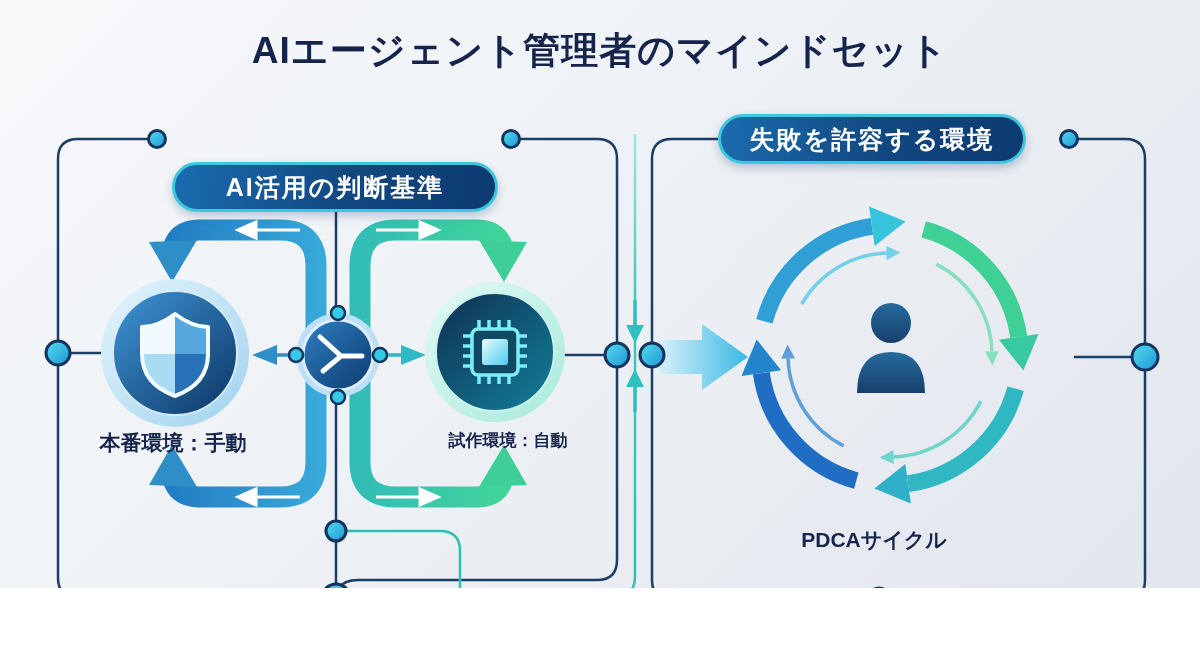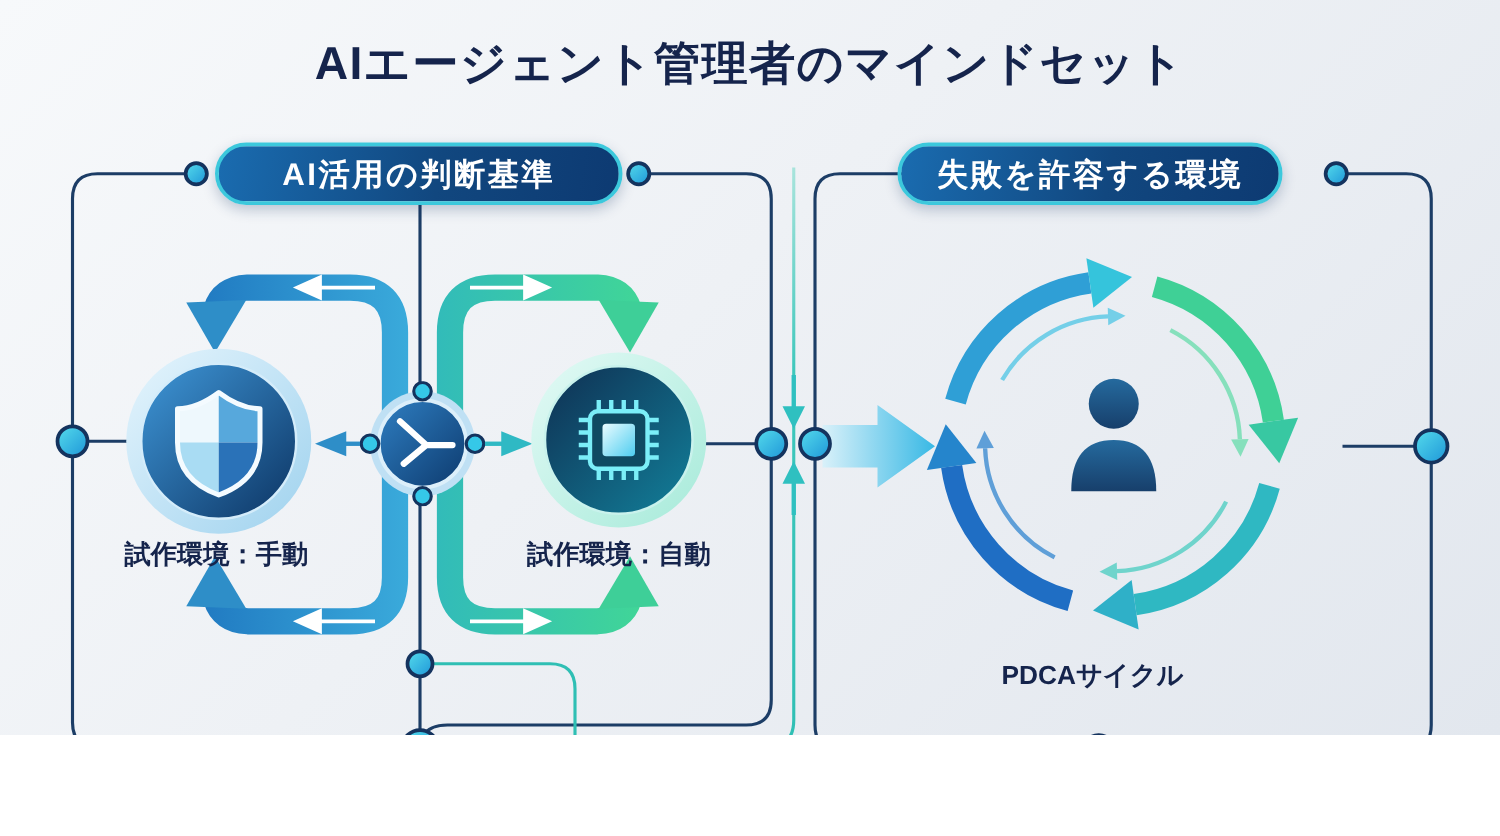--- a/index.html
+++ b/index.html
@@ -12,28 +12,28 @@
     position:absolute;top:26px;left:0;width:1200px;text-align:center;
     font-size:37px;font-weight:800;color:#15244c;letter-spacing:1px;
   }
   .pill{
     position:absolute;top:114px;height:50px;border-radius:26px;
     background:linear-gradient(100deg,#1a6cb0 0%,#11477f 55%,#0d3a72 100%);
     border:3px solid #3cc8dc;box-sizing:border-box;
     display:flex;align-items:center;justify-content:center;
     box-shadow:0 4px 10px rgba(20,50,100,.25);
   }
-  .pill-left{left:172px;width:326px;}
+  .pill-left{left:172px;width:326px;margin-top:48px;}
   .pill-right{left:718px;width:308px;font-family:Liberation Serif, serif;}
   .pill span{color:#ffffff;font-size:25px;font-weight:800;letter-spacing:2px;}
   .item-label{
     position:absolute;text-align:center;font-weight:800;color:#15244c;
   }
   .lbl-production{left:53px;top:429px;width:240px;font-size:21px;}
-  .lbl-prototype{left:375px;top:429px;width:240px;font-size:21px;}
+  .lbl-prototype{left:388px;top:429px;width:240px;font-size:17px;}
   .lbl-center{left:790px;top:397px;width:200px;font-size:18px;}
   .lbl-cycle{left:774px;top:526px;width:200px;font-size:21px;}
   .abs{position:absolute;}
   svg{display:block;}
 </style>
 </head>
 <body>
 
 <div class="canvas">
 
@@ -221,17 +221,17 @@
 
   <div class="title">AIエージェント管理者のマインドセット</div>
 
   <div class="pill pill-left">
     <span>AI活用の判断基準</span>
   </div>
   <div class="pill pill-right">
     <span>失敗を許容する環境</span>
   </div>
 
-  <div class="item-label lbl-production">試作環境：手動</div>
+  <div class="item-label lbl-production">本番環境：手動</div>
   <div class="item-label lbl-prototype">試作環境：自動</div>
   <div class="item-label lbl-cycle">PDCAサイクル</div>
 
 </div>
 
 </body></html>

